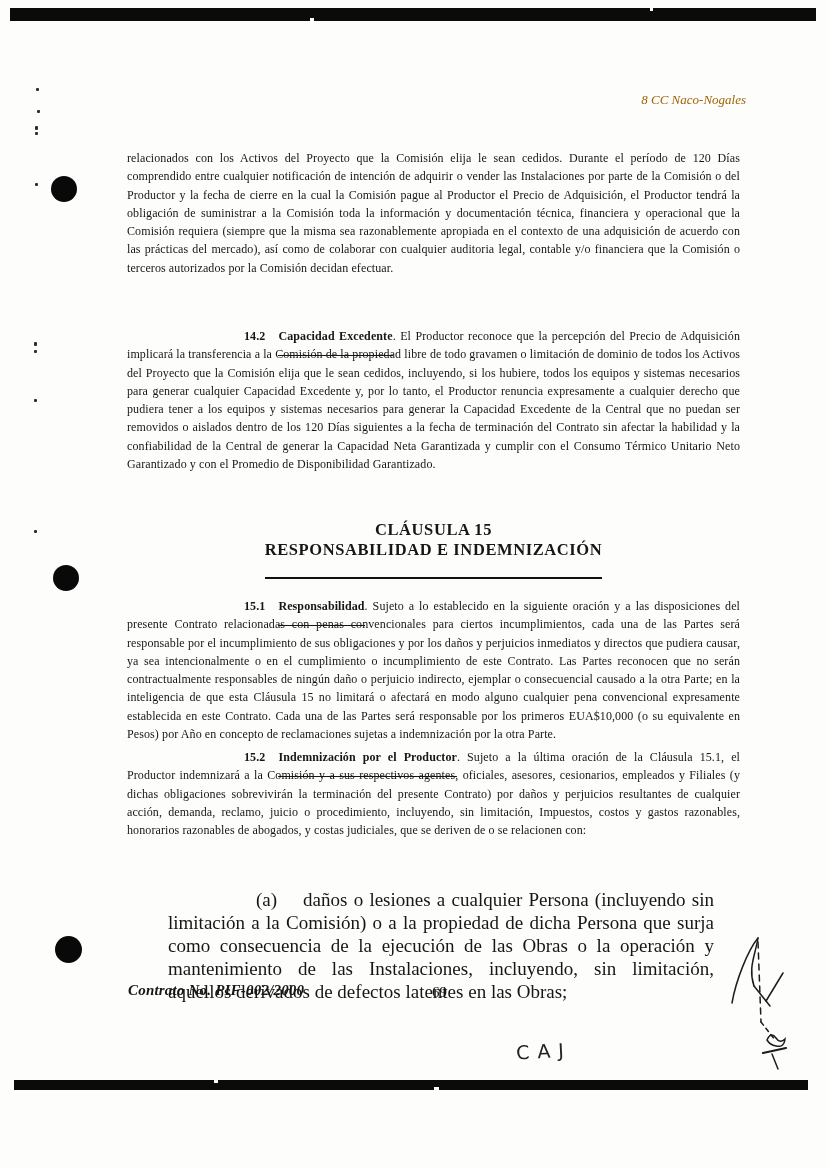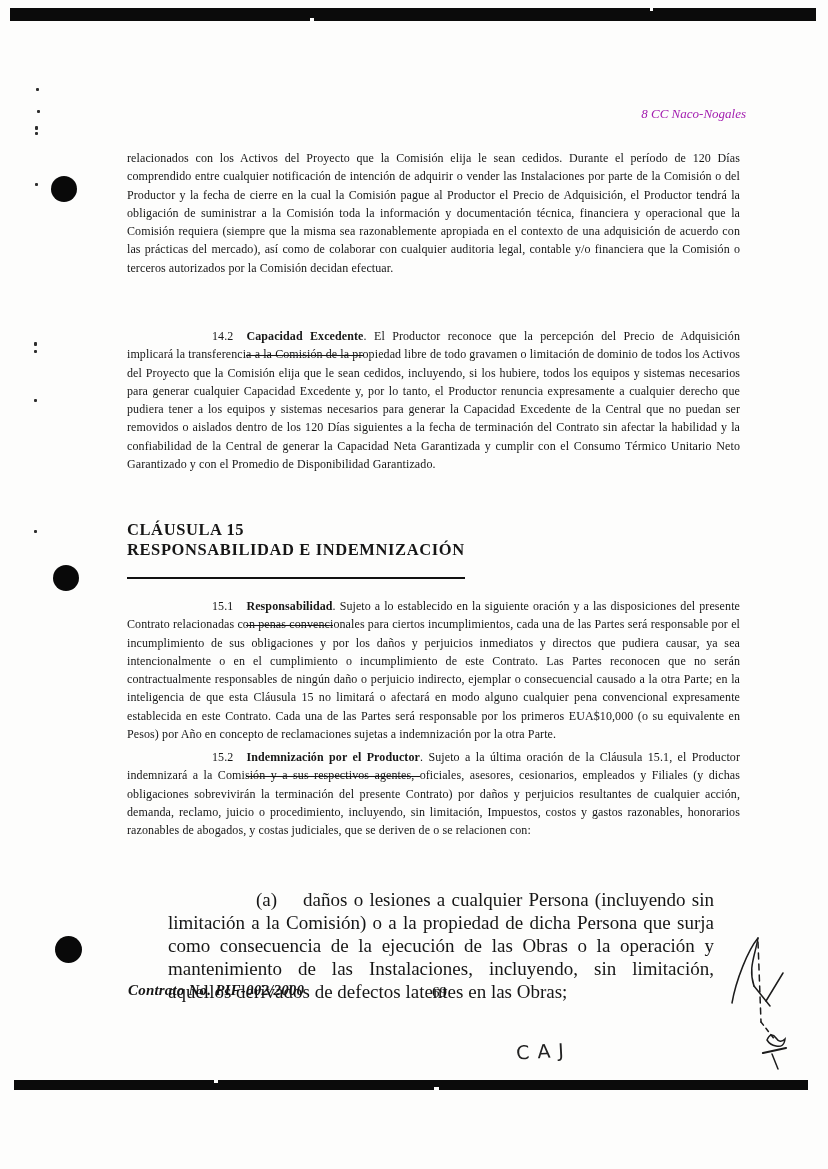--- a/index.html
+++ b/index.html
@@ -9,34 +9,34 @@
     background:#fdfdfc;
     overflow:hidden;
     font-family:"Liberation Serif","DejaVu Serif",serif;
     color:#161616;
   }
   .scan-bar{position:absolute;background:#0b0b0b;}
   .notch{position:absolute;background:#fdfdfc;}
   .hole{position:absolute;background:#090909;border-radius:50%;}
   .speck{position:absolute;background:#2e2e2e;border-radius:1px;}
   .hdr-right{
-    position:absolute;left:400px;top:106px;width:346px;
-    text-align:right;font-style:italic;font-size:13px;color:#a21caf;
+    position:absolute;left:400px;top:92px;width:346px;
+    text-align:right;font-style:italic;font-size:13px;color:#a16207;
   }
   .para{
     position:absolute;left:127px;width:613px;
     font-size:12px;line-height:18.3px;text-align:justify;
     letter-spacing:.1px;
   }
   .para.tabbed{text-indent:85px;}
-  .num{font-weight:normal;margin-right:13px;}
+  .num{font-weight:bold;margin-right:13px;margin-left:32px;}
   .ttl{font-weight:bold;border-bottom:1.6px solid #161616;padding-bottom:12px;}
   .clause-head{
     position:absolute;left:127px;top:520px;width:613px;
-    text-align:left;font-weight:bold;font-size:16.5px;line-height:20px;
+    text-align:center;font-weight:bold;font-size:16.5px;line-height:20px;
     letter-spacing:.6px;
   }
   .clause-head .u{border-bottom:2px solid #111;padding-bottom:18px;}
   .item-a{
     position:absolute;left:168px;top:888px;width:546px;
     font-size:19px;line-height:23px;text-align:justify;text-indent:88px;
   }
   .item-a .lbl{margin-right:26px;}
   .foot-contract{
     position:absolute;left:128px;top:982px;

